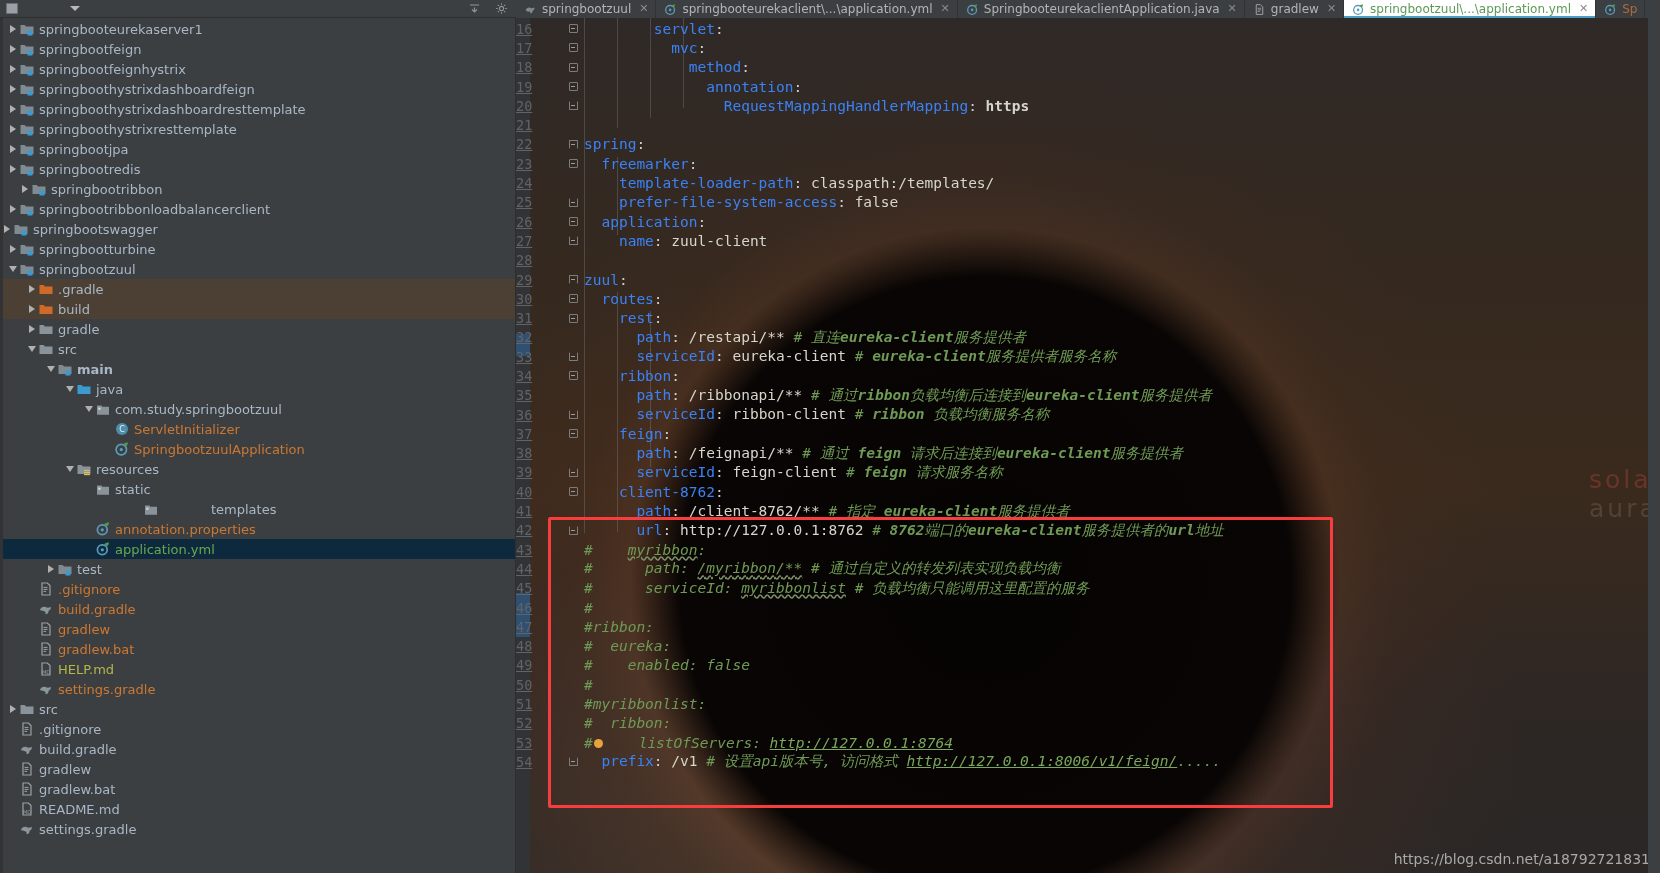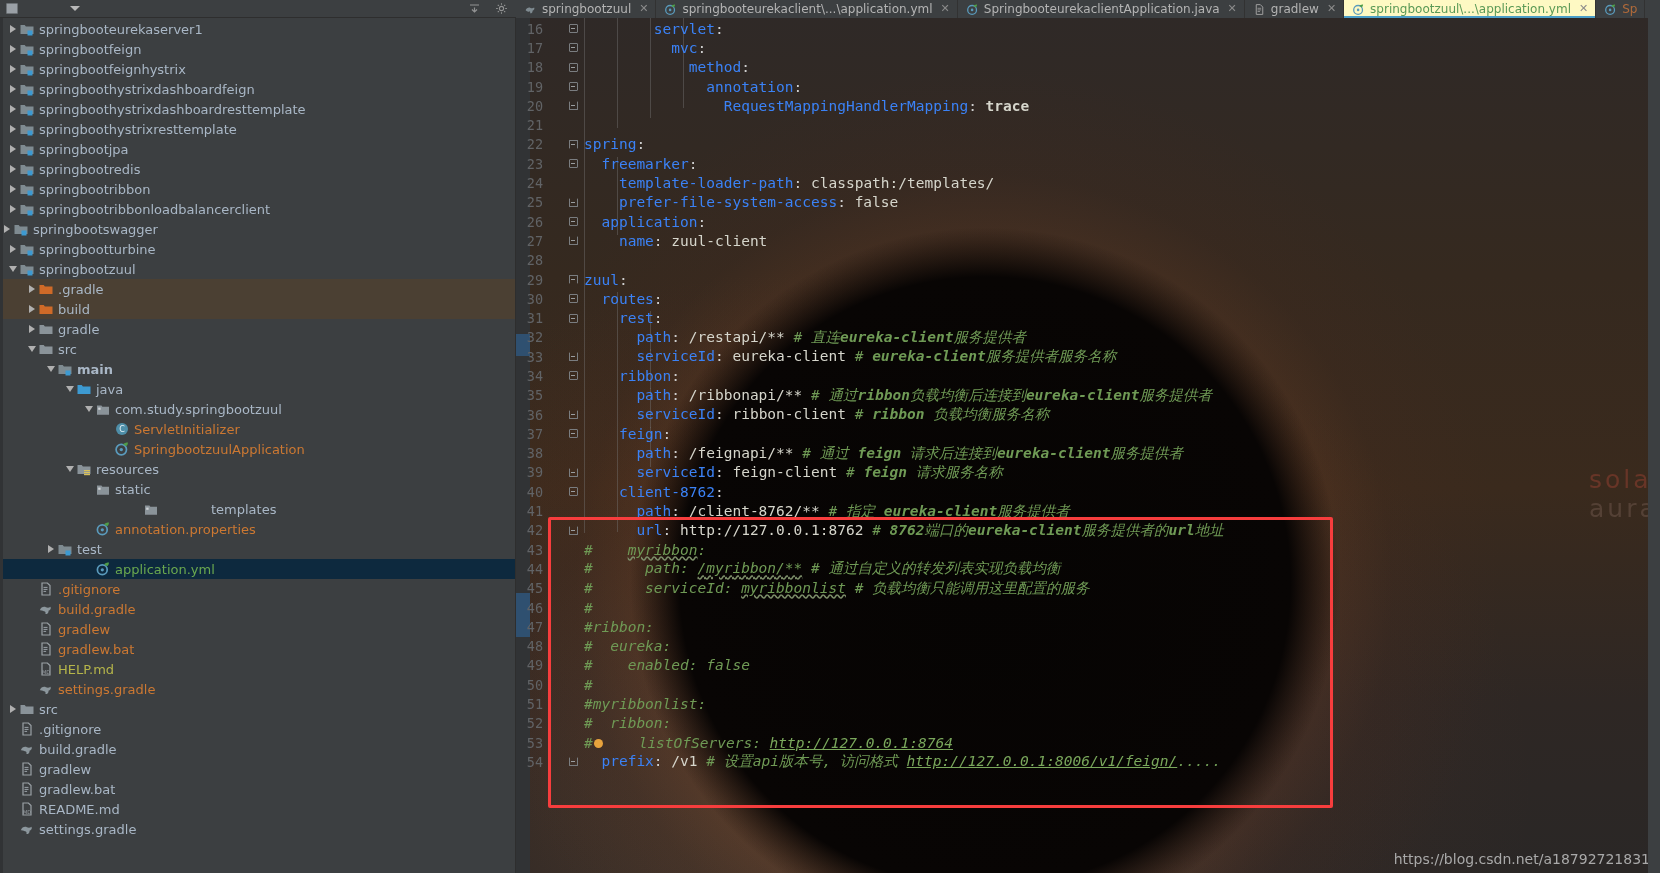--- a/index.html
+++ b/index.html
@@ -83,21 +83,21 @@
     font-size: 12px;
     color: #b4b4b4;
     border-right: 1px solid #323232;
     background: #3c3f41;
     white-space: nowrap;
     position: relative;
     height: 18px;
     line-height: 18px;
   }
   .tab.active {
-    background: #fef9c3;
+    background: #ffffff;
   }
   .tab.active::after {
     content: "";
     position: absolute;
     left: 0; right: 0; bottom: 0;
     height: 2px;
     background: #4a9ec8;
   }
   .tab .tab-label { font-size: 12px; }
   .tab .tab-close {
@@ -214,26 +214,27 @@
     display: flex;
     align-items: center;
     font-family: "DejaVu Sans Mono", "Liberation Mono", monospace;
     font-size: 14.5px;
     white-space: pre;
     position: relative;
   }
   .lnum {
     width: 46px;
     flex: 0 0 46px;
-    text-align: center;
+    text-align: left;
     padding-right: 8px;
     color: #616366;
     font-family: "DejaVu Sans Mono", "Liberation Mono", monospace;
     font-size: 13.5px;
     user-select: none;
+    text-decoration: underline;
   }
   .fold {
     width: 22px; flex: 0 0 22px;
     display: flex; align-items: center; justify-content: center;
     position: relative;
   }
   .fold .fbox {
     width: 9px; height: 9px;
     border: 1px solid #7a7d80;
     border-radius: 1px;
@@ -467,21 +468,21 @@
           <div class="node" style="padding-left: 6px;">
             <span class="arrow right">
               <i></i>
             </span>
             <svg class="nico" viewBox="0 0 16 16">
               <path d="M1.5 4h4.2l1.2 1.4h7.6v7.6H1.5z" fill="#7f8b91"></path>
               <rect x="8.5" y="9.5" width="5" height="5" fill="#3d9ad1"></rect>
             </svg>
             <span class="nlabel" style="color:#a9b7c6">springbootredis</span>
           </div>
-          <div class="node" style="padding-left: 6px;">
+          <div class="node" style="padding-left: 18px;">
             <span class="arrow right">
               <i></i>
             </span>
             <svg class="nico" viewBox="0 0 16 16">
               <path d="M1.5 4h4.2l1.2 1.4h7.6v7.6H1.5z" fill="#7f8b91"></path>
               <rect x="8.5" y="9.5" width="5" height="5" fill="#3d9ad1"></rect>
             </svg>
             <span class="nlabel" style="color:#a9b7c6">springbootribbon</span>
           </div>
           <div class="node" style="padding-left: 6px;">
@@ -638,38 +639,38 @@
           </div>
           <div class="node" style="padding-left: 82px;">
             <span class="arrow"></span>
             <svg class="nico" viewBox="0 0 16 16">
               <circle cx="7.3" cy="8.8" r="4.9" fill="none" stroke="#5a9bbd" stroke-width="1.7"></circle>
               <circle cx="7.3" cy="8.8" r="1.6" fill="#5a9bbd"></circle>
               <path d="M9 3.2c2.6-2 4.9-1.7 4.9-1.7s.3 2.4-1.9 3.8" fill="#4f9d48"></path>
             </svg>
             <span class="nlabel" style="color:#cc7832">annotation.properties</span>
           </div>
-          <div class="node" style="padding-left: 44px;">
-            <span class="arrow right">
-              <i></i>
-            </span>
-            <svg class="nico" viewBox="0 0 16 16">
-              <path d="M1.5 4h4.2l1.2 1.4h7.6v7.6H1.5z" fill="#7f8b91"></path>
-              <rect x="8.5" y="9.5" width="5" height="5" fill="#3d9ad1"></rect>
-            </svg>
-            <span class="nlabel" style="color:#a9b7c6">test</span>
-          </div>
           <div class="node selected" style="padding-left: 82px;">
             <span class="arrow"></span>
             <svg class="nico" viewBox="0 0 16 16">
               <circle cx="7.3" cy="8.8" r="4.9" fill="none" stroke="#5a9bbd" stroke-width="1.7"></circle>
               <circle cx="7.3" cy="8.8" r="1.6" fill="#5a9bbd"></circle>
               <path d="M9 3.2c2.6-2 4.9-1.7 4.9-1.7s.3 2.4-1.9 3.8" fill="#4f9d48"></path>
             </svg>
             <span class="nlabel" style="color:#6aa84f">application.yml</span>
+          </div>
+          <div class="node" style="padding-left: 44px;">
+            <span class="arrow right">
+              <i></i>
+            </span>
+            <svg class="nico" viewBox="0 0 16 16">
+              <path d="M1.5 4h4.2l1.2 1.4h7.6v7.6H1.5z" fill="#7f8b91"></path>
+              <rect x="8.5" y="9.5" width="5" height="5" fill="#3d9ad1"></rect>
+            </svg>
+            <span class="nlabel" style="color:#a9b7c6">test</span>
           </div>
           <div class="node" style="padding-left: 25px;">
             <span class="arrow"></span>
             <svg class="nico" viewBox="0 0 16 16">
               <path d="M4 2h5.4L12 4.6V14H4z" fill="none" stroke="#9aa1a6" stroke-width="1.2"></path>
               <g stroke="#9aa1a6" stroke-width="1">
                 <path d="M5.5 6.4h4M5.5 8.4h4M5.5 10.4h2.6"></path>
               </g>
             </svg>
             <span class="nlabel" style="color:#cc7832">.gitignore</span>
@@ -806,21 +807,21 @@
         <div class="iguide" style="left:66px; top:331px; height:40px"></div>
         <div class="iguide" style="left:66px; top:370px; height:40px"></div>
         <div class="iguide" style="left:66px; top:409px; height:40px"></div>
       </div>
 
       <div class="code-area" id="code-area">
           <div class="line"><span class="lnum">16</span><span class="fold"><span class="fbox"></span></span><span class="ctext"><span class="v">        </span><span class="k">servlet</span><span class="colon">:</span></span></div>
           <div class="line"><span class="lnum">17</span><span class="fold"><span class="fbox"></span></span><span class="ctext"><span class="v">          </span><span class="k">mvc</span><span class="colon">:</span></span></div>
           <div class="line"><span class="lnum">18</span><span class="fold"><span class="fbox"></span></span><span class="ctext"><span class="v">            </span><span class="k">method</span><span class="colon">:</span></span></div>
           <div class="line"><span class="lnum">19</span><span class="fold"><span class="fbox"></span></span><span class="ctext"><span class="v">              </span><span class="k">annotation</span><span class="colon">:</span></span></div>
-          <div class="line"><span class="lnum">20</span><span class="fold end"><span class="fbox"></span></span><span class="ctext"><span class="v">                </span><span class="k">RequestMappingHandlerMapping</span><span class="colon">:</span> <span class="v bold">trace</span></span></div>
+          <div class="line"><span class="lnum">20</span><span class="fold end"><span class="fbox"></span></span><span class="ctext"><span class="v">                </span><span class="k">RequestMappingHandlerMapping</span><span class="colon">:</span> <span class="v bold">https</span></span></div>
           <div class="line"><span class="lnum">21</span><span class="fold"></span><span class="ctext"></span></div>
           <div class="line"><span class="lnum">22</span><span class="fold top"><span class="fbox"></span></span><span class="ctext"><span class="k">spring</span><span class="colon">:</span></span></div>
           <div class="line"><span class="lnum">23</span><span class="fold"><span class="fbox"></span></span><span class="ctext">  <span class="k">freemarker</span><span class="colon">:</span></span></div>
           <div class="line"><span class="lnum">24</span><span class="fold"></span><span class="ctext">    <span class="k">template-loader-path</span><span class="colon">:</span> <span class="v">classpath:/templates/</span></span></div>
           <div class="line"><span class="lnum">25</span><span class="fold end"><span class="fbox"></span></span><span class="ctext">    <span class="k">prefer-file-system-access</span><span class="colon">:</span> <span class="v">false</span></span></div>
           <div class="line"><span class="lnum">26</span><span class="fold"><span class="fbox"></span></span><span class="ctext">  <span class="k">application</span><span class="colon">:</span></span></div>
           <div class="line"><span class="lnum">27</span><span class="fold end"><span class="fbox"></span></span><span class="ctext">    <span class="k">name</span><span class="colon">:</span> <span class="v">zuul-client</span></span></div>
           <div class="line"><span class="lnum">28</span><span class="fold"></span><span class="ctext"></span></div>
           <div class="line"><span class="lnum">29</span><span class="fold top"><span class="fbox"></span></span><span class="ctext"><span class="k">zuul</span><span class="colon">:</span></span></div>
           <div class="line"><span class="lnum">30</span><span class="fold"><span class="fbox"></span></span><span class="ctext">  <span class="k">routes</span><span class="colon">:</span></span></div>

